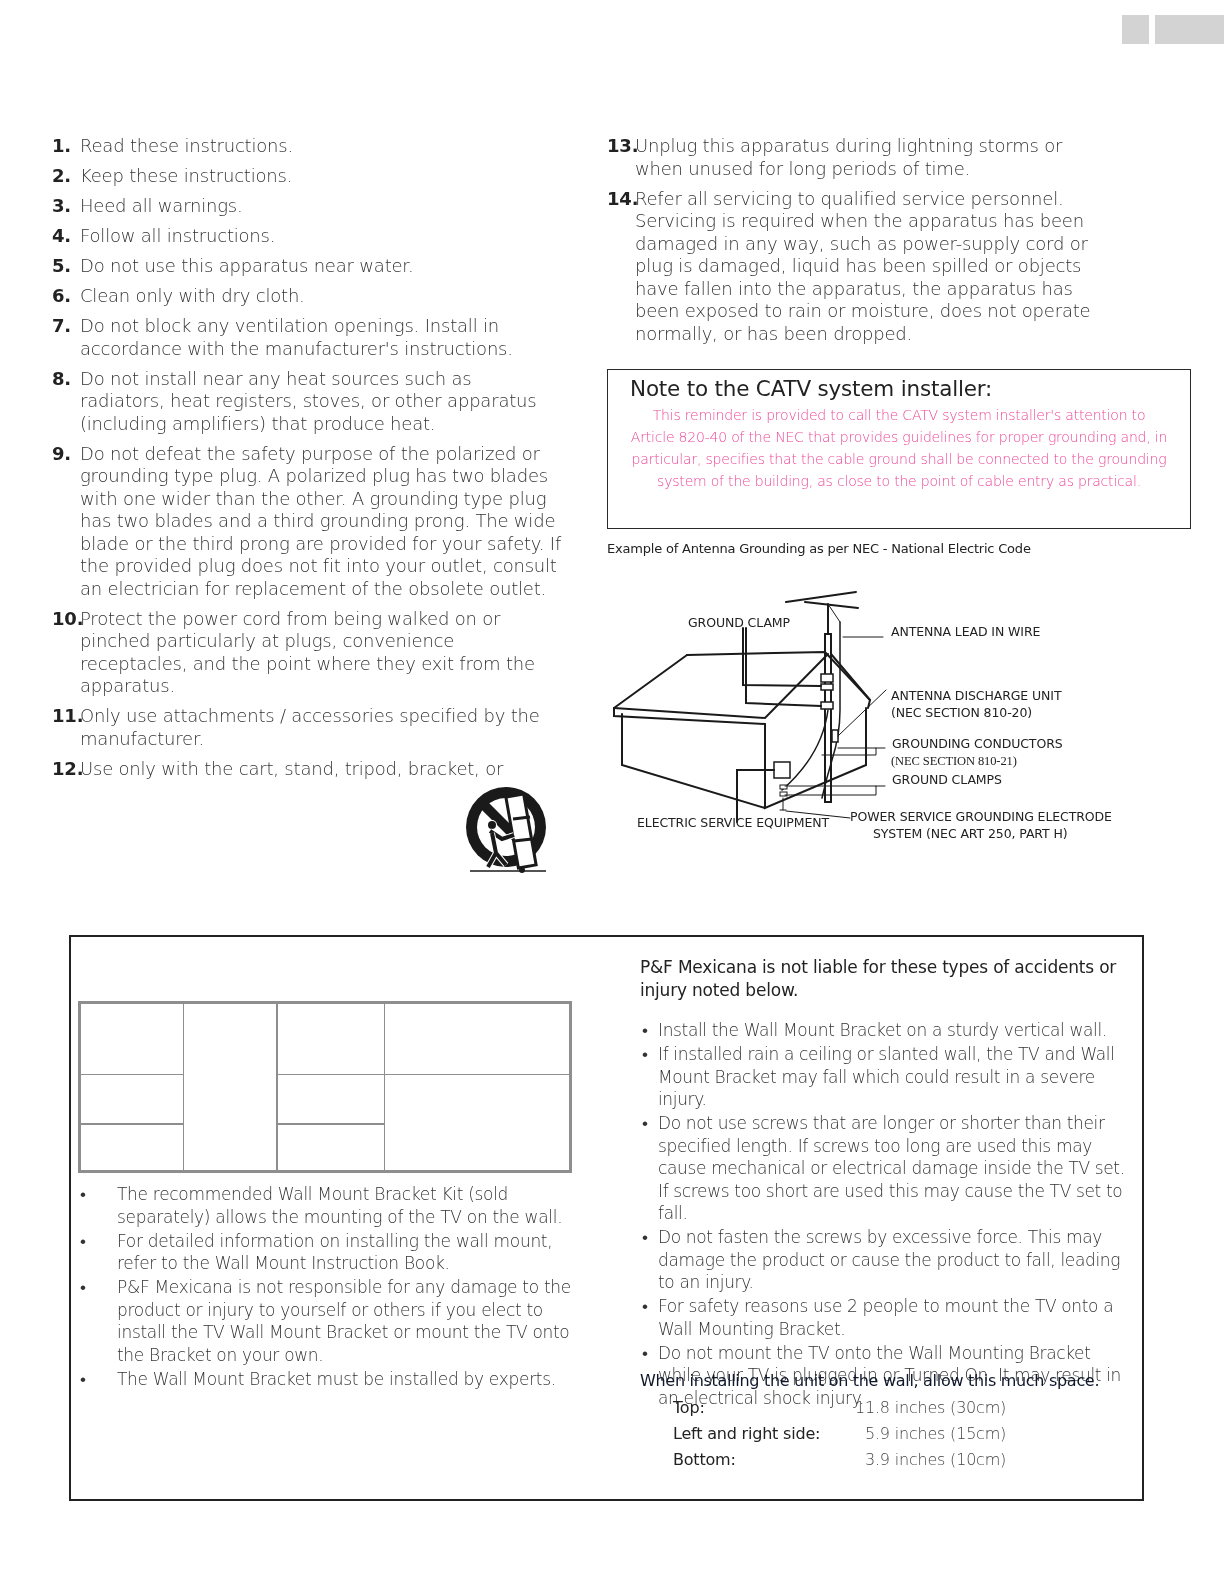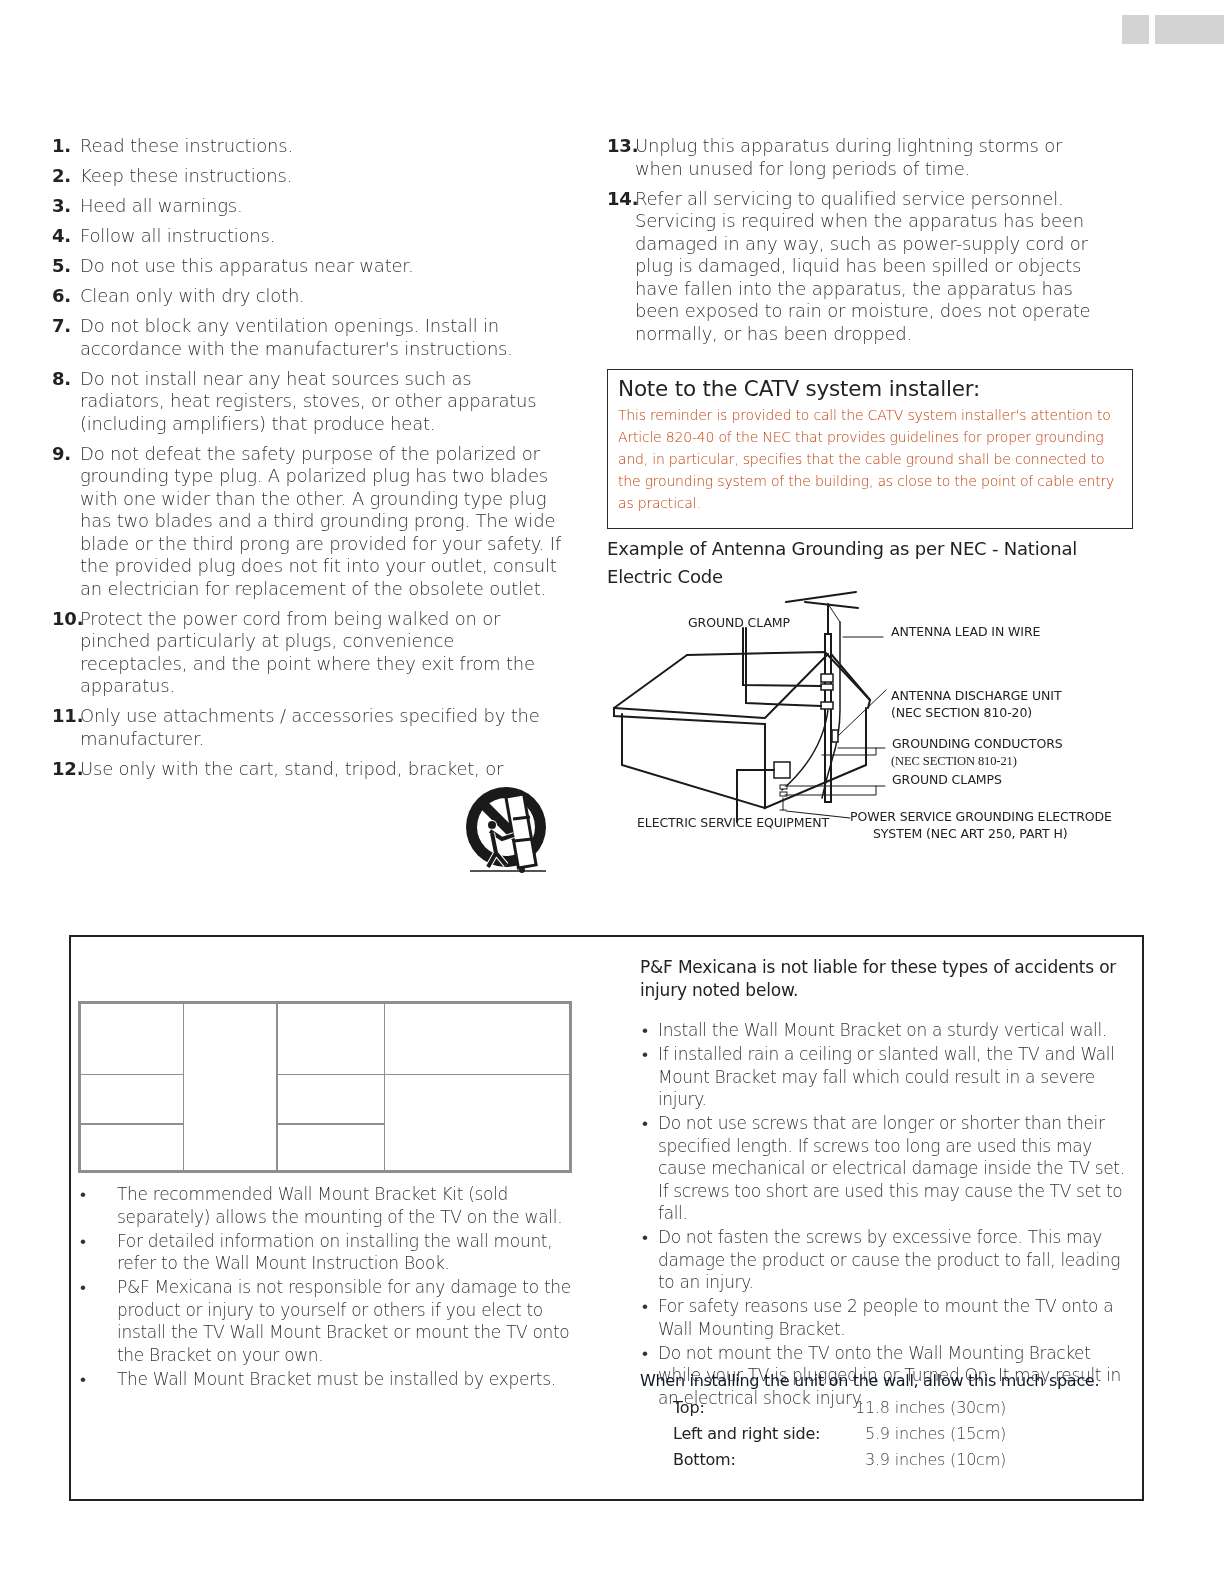--- a/index.html
+++ b/index.html
@@ -17,25 +17,25 @@
   .instr li .txt { display: block; }
   .left-col { left: 52px; top: 135px; width: 520px; }
   .right-col { left: 607px; top: 135px; width: 520px; }
 
   .li12 .txt { width: 340px; }
   .li12 .first { display: block; width: 460px; white-space: nowrap; }
 
   .cart-icon { position: absolute; left: 462px; top: 775px; width: 88px; height: 110px; }
 
   
-  .catv { position: absolute; left: 607px; top: 369px; width: 526px; height: 160px; border: 1.5px solid #2a2a2a; padding: 4px 10px; }
+  .catv { position: absolute; left: 607px; top: 369px; width: 584px; height: 160px; border: 1.5px solid #2a2a2a; padding: 4px 22px; }
   .catv h2 { font-size: 21.5px; font-weight: normal; color: #222; line-height: 30px; letter-spacing: -0.2px; }
-  .catv p { font-size: 14px; line-height: 22px; color: #c2410c; font-weight: 300; letter-spacing: -0.2px; }
-
-  .ant-title { position: absolute; left: 607px; top: 535px; width: 520px; font-size: 18px; line-height: 28px; color: #222; letter-spacing: -0.2px; }
+  .catv p { font-size: 14px; line-height: 22px; color: #ec4899; font-weight: 300; letter-spacing: -0.2px; text-align: center; }
+
+  .ant-title { position: absolute; left: 607px; top: 535px; width: 520px; font-size: 13px; line-height: 28px; color: #222; letter-spacing: -0.2px; }
 
   .diagram { position: absolute; left: 600px; top: 590px; width: 540px; height: 260px; }
   .dlabel { position: absolute; font-size: 12.5px; color: #222; white-space: nowrap; letter-spacing: -0.1px; line-height: 16px; }
 
   
   .wall-box { position: absolute; left: 69px; top: 935px; width: 1075px; height: 566px; border: 2.5px solid #222; }
   .bracket-table { position: absolute; left: 78px; top: 1001px; width: 494px; height: 172px; border: 3px solid #8e8e8e; }
   .tline { position: absolute; background: #8e8e8e; }
 
   .wall-bullets { position: absolute; left: 80px; top: 1183px; width: 500px; font-size: 17px; line-height: 22.5px; font-weight: 300; color: #333; letter-spacing: -0.3px; }

